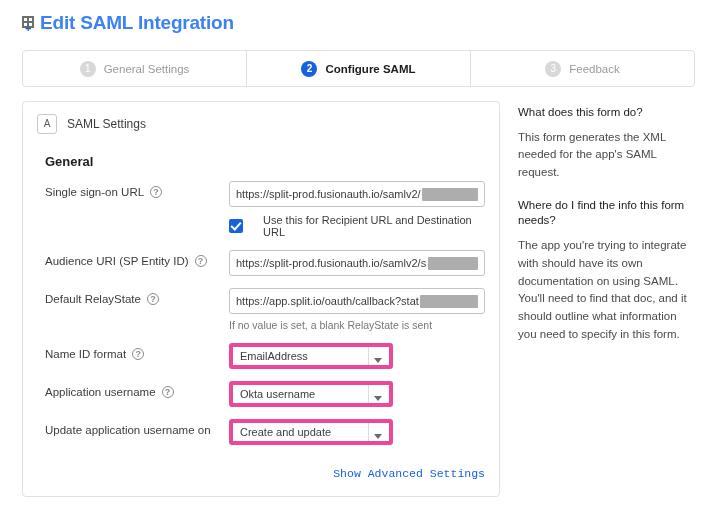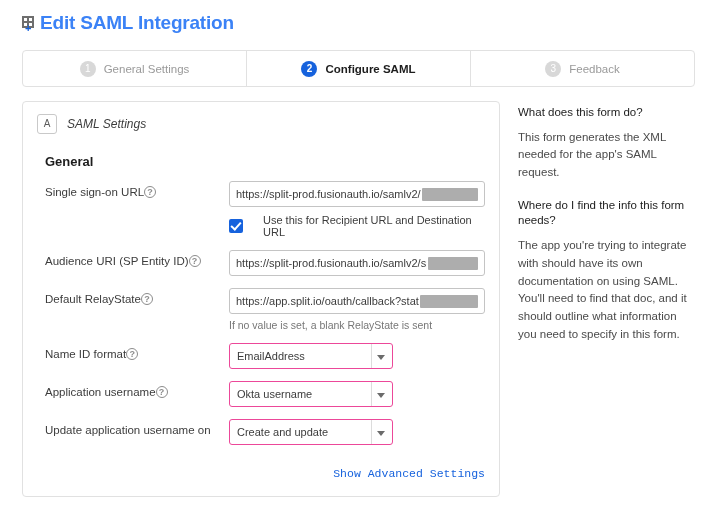--- a/index.html
+++ b/index.html
@@ -80,39 +80,39 @@
   }
   .card-head {
     display: flex; align-items: center; gap: 10px;
     padding: 12px 14px 10px 14px;
   }
   .card-head .badge {
     width: 20px; height: 20px; border: 1px solid #c9c9c9; border-radius: 3px;
     font-size: 10px; line-height: 18px; text-align: center; color: #5c5c5c;
     background: #fff; flex: none;
   }
-  .card-head .title { font-size: 12px; color: #3c3c3c; font-style: italic; }
+  .card-head .title { font-size: 12px; color: #3c3c3c; }
 
   .section-title {
     font-size: 13px; font-weight: 700; color: #1d1d1d;
     padding: 10px 0 0 22px;
   }
 
   .field {
     display: flex;
     align-items: flex-start;
     padding: 12px 14px 0 22px;
   }
   .field .label {
     width: 184px;
     flex: none;
     font-size: 11.5px;
     color: #3c3c3c;
     padding-top: 5px;
-    display: flex; align-items: center; 
+    display: flex; align-items: center; gap: 6px;
   }
   .field .control { flex: 1 1 auto; }
 
   .help-icon {
     width: 12px; height: 12px; border-radius: 50%;
     border: 1px solid #8c8c8c; color: #8c8c8c;
     font-size: 9px; line-height: 10px; text-align: center;
     display: inline-block; font-weight: 700;
     flex: none;
   }
@@ -151,21 +151,21 @@
     width: 4px; height: 8px;
     border: solid #fff; border-width: 0 2px 2px 0;
     transform: rotate(42deg);
   }
   .checkrow .lbl { font-size: 11px; color: #3c3c3c; }
 
   .hint { font-size: 10.5px; color: #777; margin-top: 5px; }
 
   .select {
     width: 164px; height: 26px;
-    border: 1px solid #ec4899; border-radius: 3px;
+    border: 4px solid #ec4899; border-radius: 3px;
     background: #fff;
     font-size: 11px; color: #3c3c3c;
     padding: 0 22px 0 7px;
     display: flex; align-items: center;
     position: relative;
     cursor: pointer;
   }
   .select .caret {
     position: absolute; right: 7px; top: 11px;
     width: 0; height: 0;

